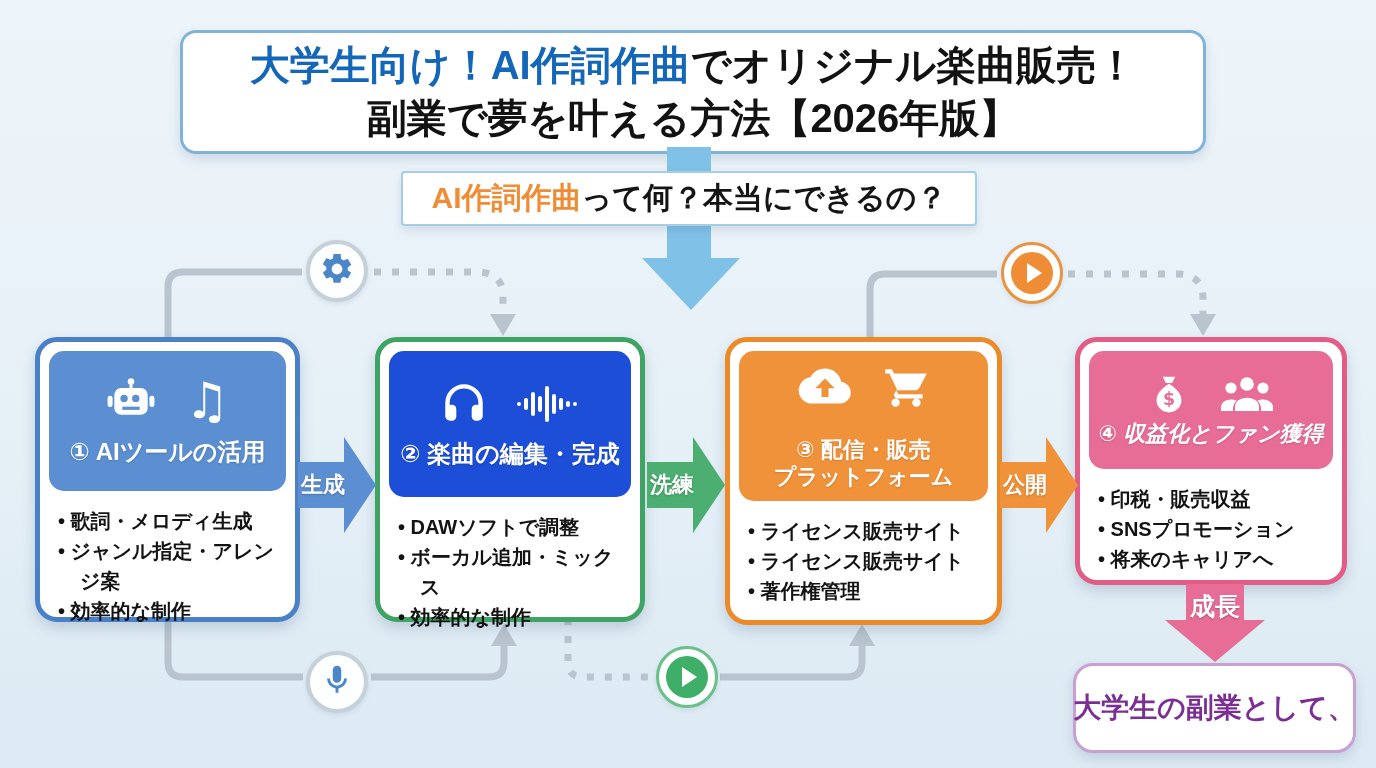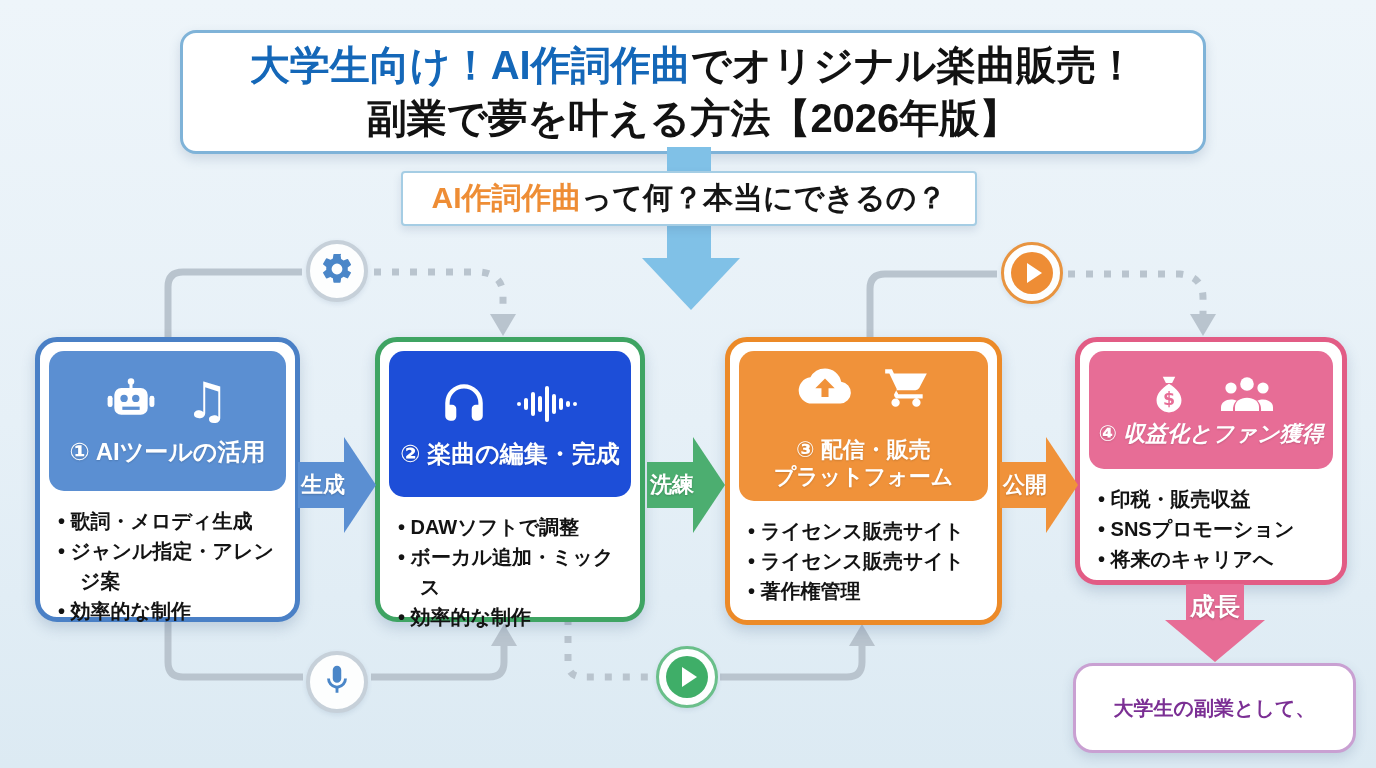--- a/index.html
+++ b/index.html
@@ -99,21 +99,21 @@
   .growth-arrow .head{position:absolute;left:0;top:36px;width:0;height:0;
     border-left:50px solid transparent;border-right:50px solid transparent;border-top:42px solid #e76d96;}
   .growth-arrow .lbl{position:absolute;left:0;top:6px;width:100px;text-align:center;
     color:#fff;font-weight:800;font-size:25px;text-shadow:0 1px 2px rgba(0,0,0,.25);}
   
   .final-box{
     position:absolute;left:1073px;top:663px;width:277px;height:84px;
     background:#ffffff;border:3px solid #c9a0d2;border-radius:20px;
     box-shadow:0 5px 12px rgba(60,90,130,.18);z-index:5;
     display:flex;flex-direction:column;align-items:center;justify-content:center;
-    font-weight:800;font-size:20px;line-height:1.3;color:#7b2f94;white-space:nowrap;
+    font-weight:800;font-size:28px;line-height:1.3;color:#7b2f94;white-space:nowrap;
   }
 </style>
 </head>
 <body>
 
 <div id="canvas">
 
   <svg class="connector-svg" width="1376" height="768">
     <g stroke="#b9c4ce" stroke-width="7" fill="none">
       <path d="M 168 348 L 168 287 Q 168 272 183 272 L 302 272"></path>

